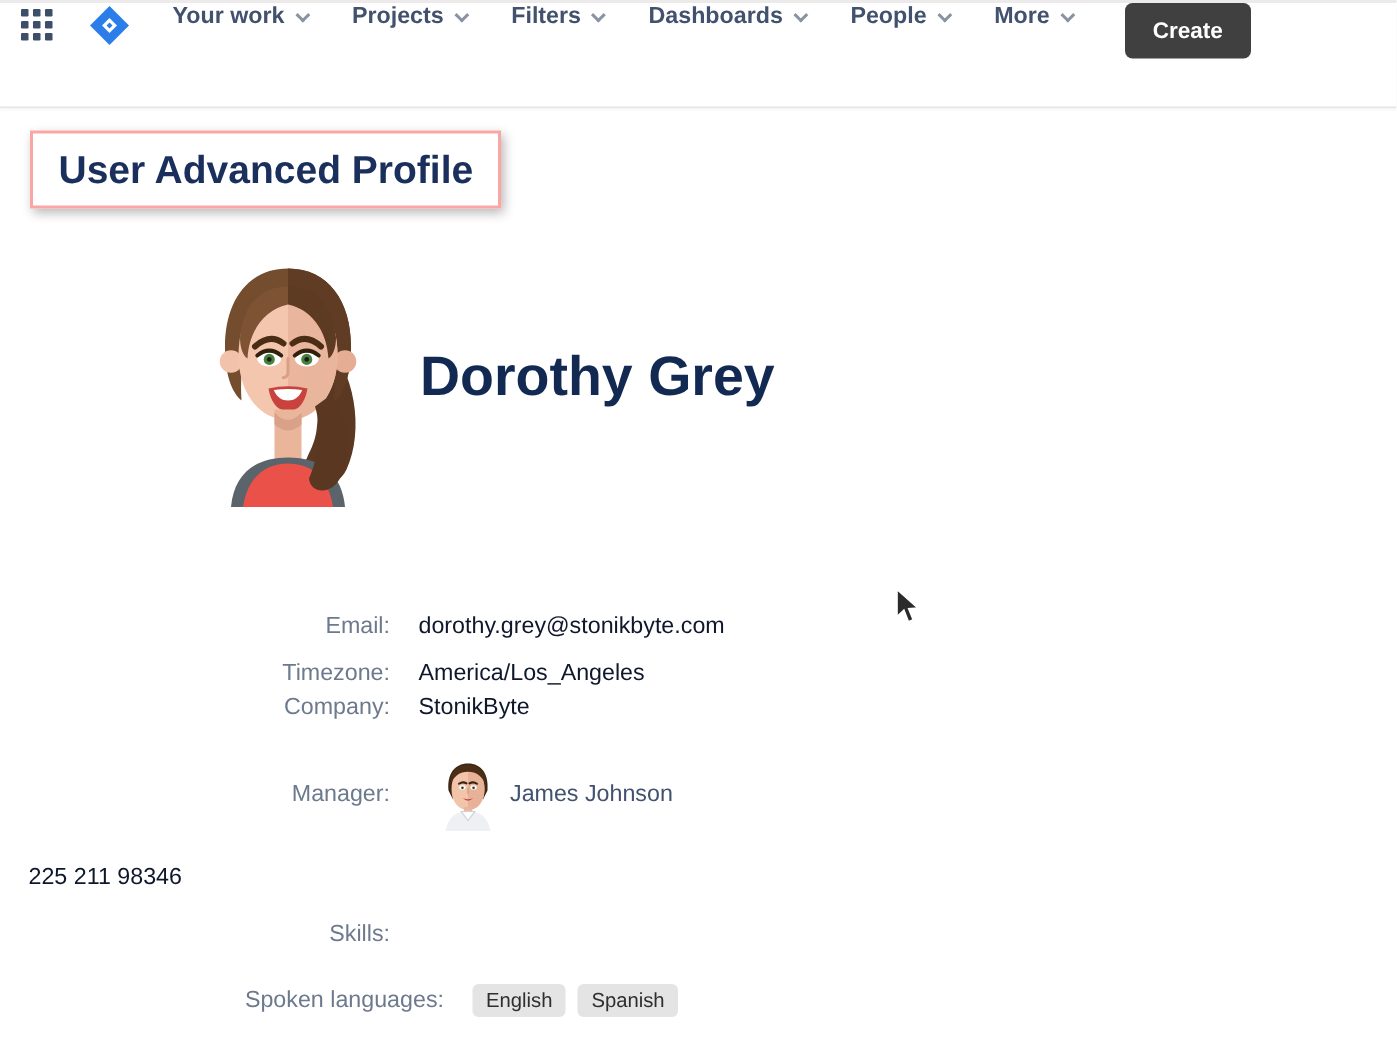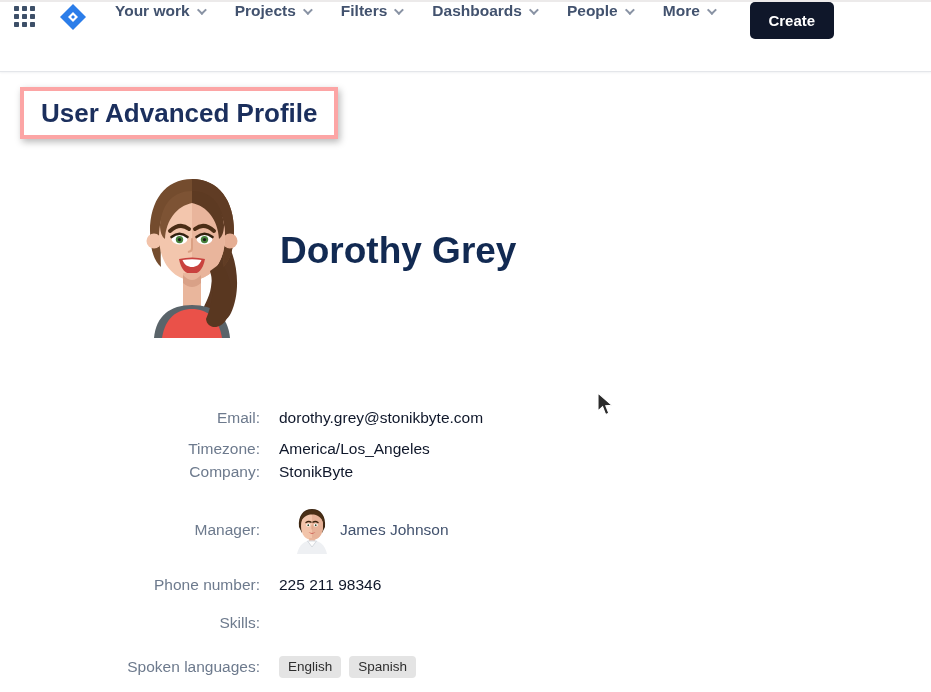--- a/index.html
+++ b/index.html
@@ -26,29 +26,29 @@
   .nav-item {
     display:flex; align-items:center; gap:7px; cursor:pointer;
     font-size:15.5px; font-weight:600; color:#42526e;
   }
   .chev {
     width:7px; height:7px; border-right:2px solid #8993a4; border-bottom:2px solid #8993a4;
     transform:rotate(45deg) translateY(-2px); display:inline-block;
   }
   .create-btn {
     margin-left:36px; width:84px; height:37px; border:none; border-radius:5px;
-    background:#0f172a; color:#fff; font-weight:700; font-size:15px; cursor:pointer;
+    background:#404040; color:#fff; font-weight:700; font-size:15px; cursor:pointer;
     font-family:"Liberation Sans","DejaVu Sans",sans-serif;
   }
 
   
   .title-box {
     position:absolute; left:20px; top:85px; height:52px;
     display:inline-flex; align-items:center; padding:0 17px;
-    background:#fff; border:4px solid #fca5a5;
+    background:#fff; border:2px solid #fca5a5;
     box-shadow:2px 3px 7px rgba(0,0,0,.28);
   }
   .title-box h1 { font-size:26px; font-weight:700; color:#1b2f5d; white-space:nowrap; }
 
   
   .big-avatar { position:absolute; left:139px; top:173px; width:106px; height:163px; }
   .user-name {
     position:absolute; left:280px; top:228px;
     font-size:37px; font-weight:700; color:#122a52; white-space:nowrap;
   }
@@ -56,21 +56,21 @@
   
   .row { position:absolute; left:0; display:flex; align-items:center; }
   .row-label { width:260px; text-align:right; color:#6d7a8d; font-size:15.5px; flex:none; }
   .row-value { margin-left:19px; color:#0f172a; font-size:15.5px; white-space:nowrap; }
   .row-email    { top:407px; }
   .row-timezone { top:438px; }
   .row-company  { top:461px; }
   .row-manager  { top:504px; height:48px; }
   .row-phone    { top:574px; }
   .row-skills   { top:612px; }
-  .row-langs    { top:654px; }
+  .row-langs    { top:654px;padding-left:36px; }
   .manager-avatar { margin-left:34px; width:36px; height:47px; flex:none; }
   .manager-name { margin-left:10px; color:#42526e; font-size:15.5px; }
   .badges { margin-left:19px; display:flex; gap:8px; }
   .badge {
     background:#e4e4e4; color:#2e2e2e; font-size:13.5px;
     padding:3px 9px 4px; border-radius:4px; white-space:nowrap;
   }
 
   .cursor { position:absolute; left:597px; top:390px; width:18px; height:25px; pointer-events:none; }
 </style>
@@ -211,21 +211,20 @@
     <path d="M18,18.5 L18,22" stroke="#daa084" stroke-width="1" fill="none" stroke-linecap="round"></path>
     <path d="M14.5,25 Q18,28.5 21.5,25 Q18,26.8 14.5,25 Z" fill="#c4443f"></path>
     <rect x="15.2" y="31" width="5.6" height="8" fill="#e9b69c"></rect>
     <path d="M3,47 C5,37.5 10.5,33.5 18,33.5 C25.5,33.5 31,37.5 33,47 Z" fill="#eef0f3"></path>
     <path d="M13.5,34 L18,40 L22.5,34 Z" fill="#fdfdfd" stroke="#cdd2d8" stroke-width="0.8"></path>
   </svg>
   <div class="manager-name">James Johnson</div>
 </div>
 
 <div class="row row-phone">
-  <div class="row-label">Phone number:</div>
   <div class="row-value">225 211 98346</div>
 </div>
 
 <div class="row row-skills">
   <div class="row-label">Skills:</div>
 </div>
 
 <div class="row row-langs">
   <div class="row-label">Spoken languages:</div>
   <div class="badges">

